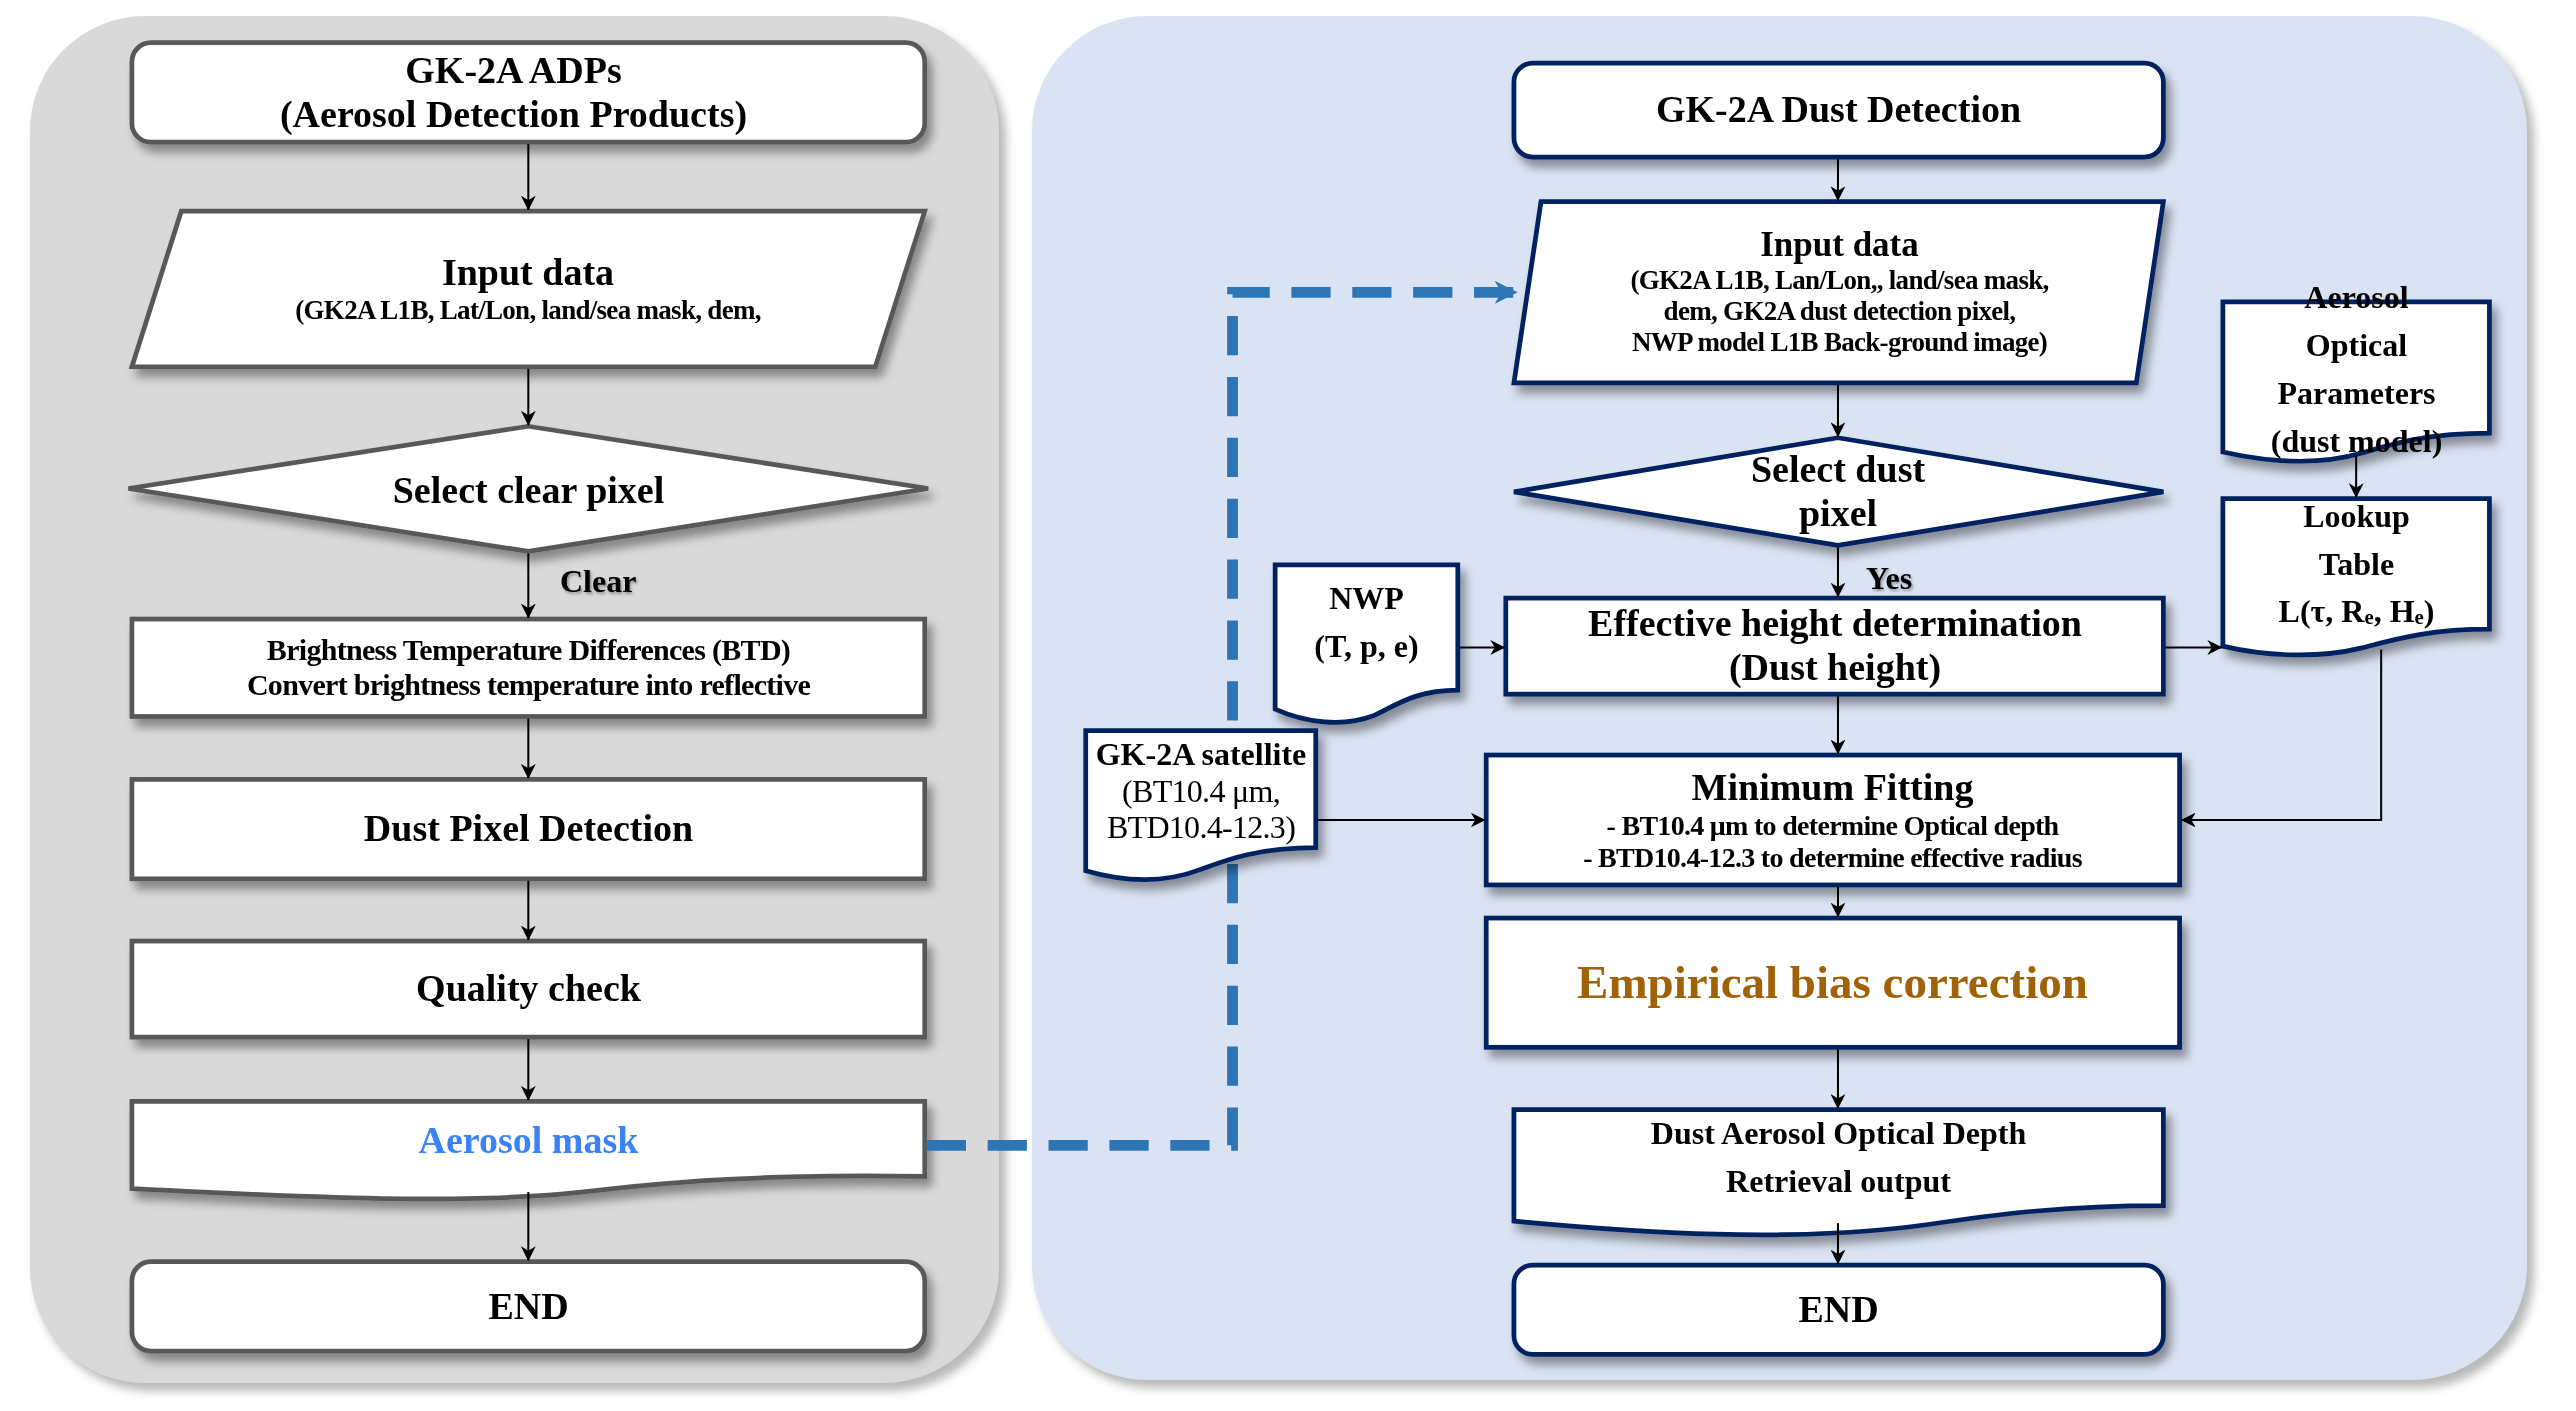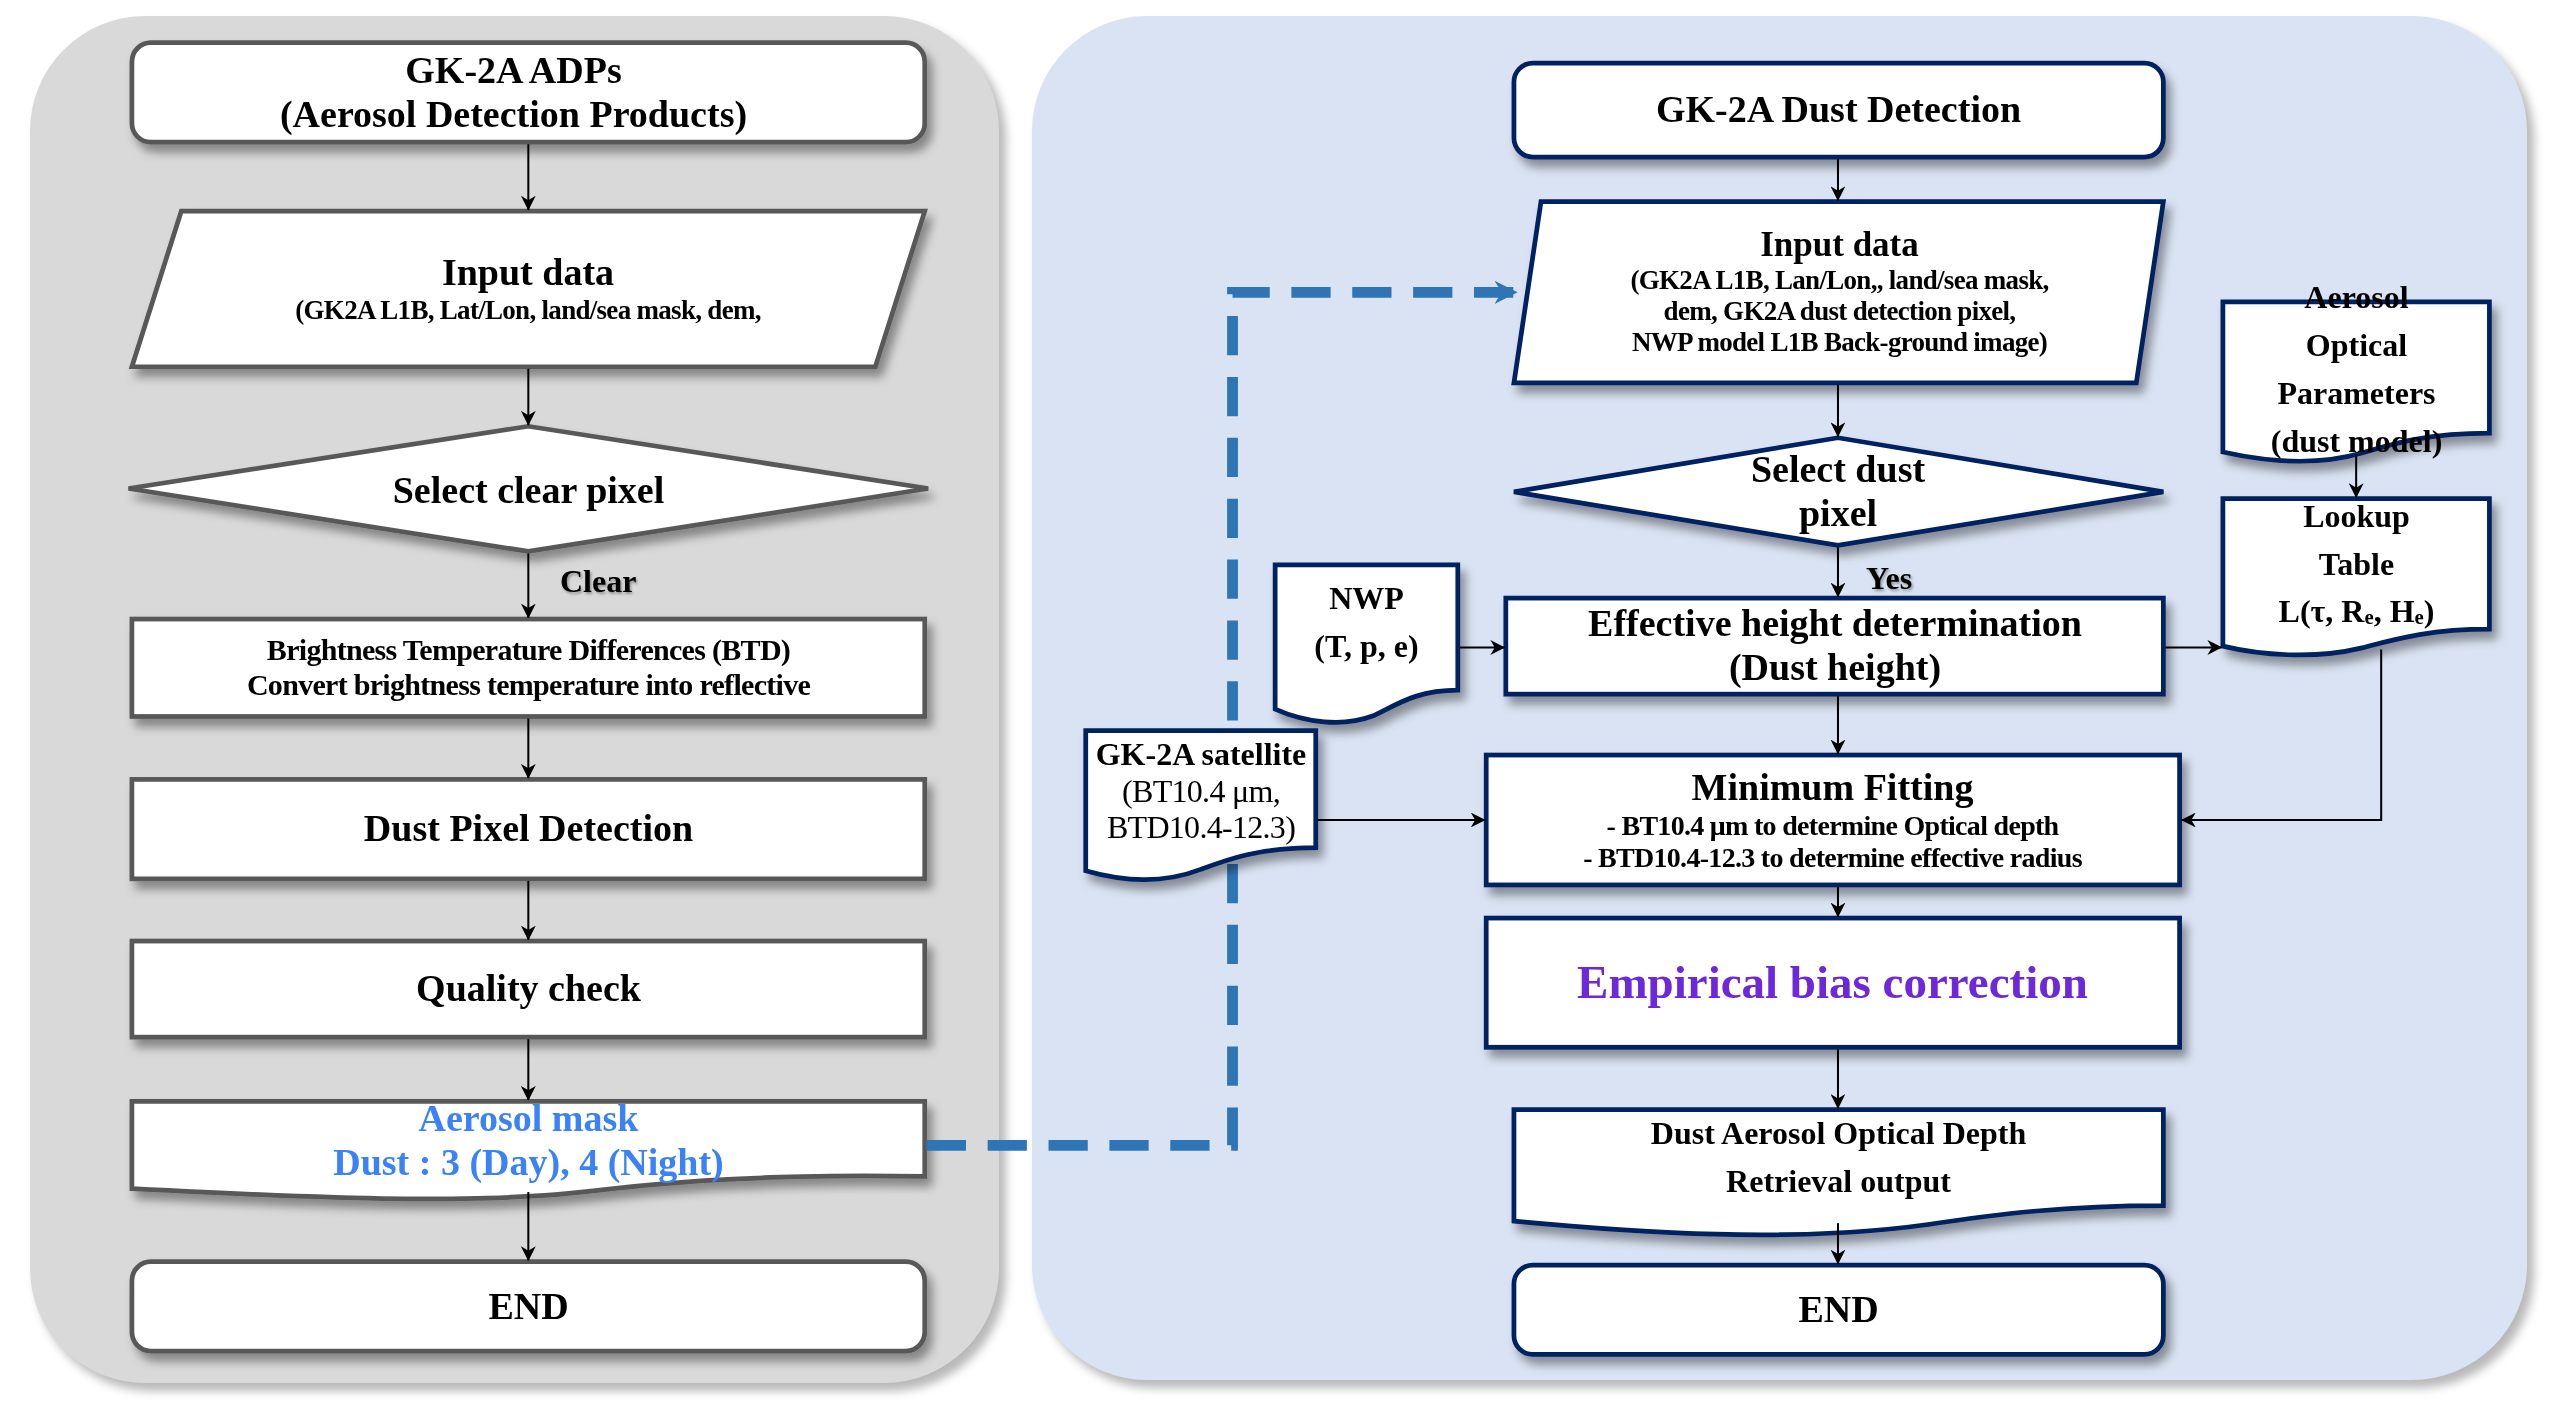--- a/index.html
+++ b/index.html
@@ -11,21 +11,21 @@
   .panel-right { left: 1032px; top: 16px; width: 1495px; height: 1364px; background: #dae3f3;
                  box-shadow: 6.8px 8px 9.5px rgba(0,0,0,0.28); }
   svg.shapes { position: absolute; left: 0; top: 0; width: 2576px; height: 1412px; overflow: visible; }
   .node-text { position: absolute; display: flex; flex-direction: column; align-items: center;
                justify-content: center; text-align: center; line-height: 1.15; }
   .t-title { font-size: 38px; font-weight: bold; }
   .t-sub { font-size: 27px; font-weight: bold; letter-spacing: -0.7px; }
   .t-body { font-size: 32px; font-weight: bold; gap: 11px; }
   .t-small { font-size: 32px; font-weight: normal; letter-spacing: -0.7px; }
   .red { color: #3b82f6; }
-  .blue { color: #6d28d9; }
+  .blue { color: #a16207; }
   .edge-label { position: absolute; font-size: 32px; font-weight: bold; text-shadow: 1.4px 2px 2.7px rgba(0,0,0,0.35); text-align: right; }
   sub { font-size: 0.65em; vertical-align: -0.1em; }
 </style>
 </head>
 <body>
 
 <div class="panel panel-left"></div>
 <div class="panel panel-right"></div>
 
 <svg class="shapes" viewBox="0 0 3808 2087">
@@ -110,21 +110,20 @@
   <span>Convert brightness temperature into reflective</span>
 </div>
 <div class="node-text t-title" style="left:132px;top:779px;width:793px;height:99px;">
   <span>Dust Pixel Detection</span>
 </div>
 <div class="node-text t-title" style="left:132px;top:941px;width:793px;height:96px;">
   <span>Quality check</span>
 </div>
 <div class="node-text t-title red" style="left:132px;top:1097px;width:793px;height:88px;">
   <span>Aerosol mask</span>
-  <span>Dust : 3 (Day), 4 (Night)</span>
 </div>
 <div class="node-text t-title" style="left:132px;top:1262px;width:793px;height:89px;">
   <span>END</span>
 </div>
 
 <div class="node-text t-title" style="left:1514px;top:63px;width:649px;height:94px;">
   <span>GK-2A Dust Detection</span>
 </div>
 <div class="node-text" style="left:1529px;top:203px;width:621px;height:177px;">
   <span class="t-title" style="font-size:35px;">Input data</span>

